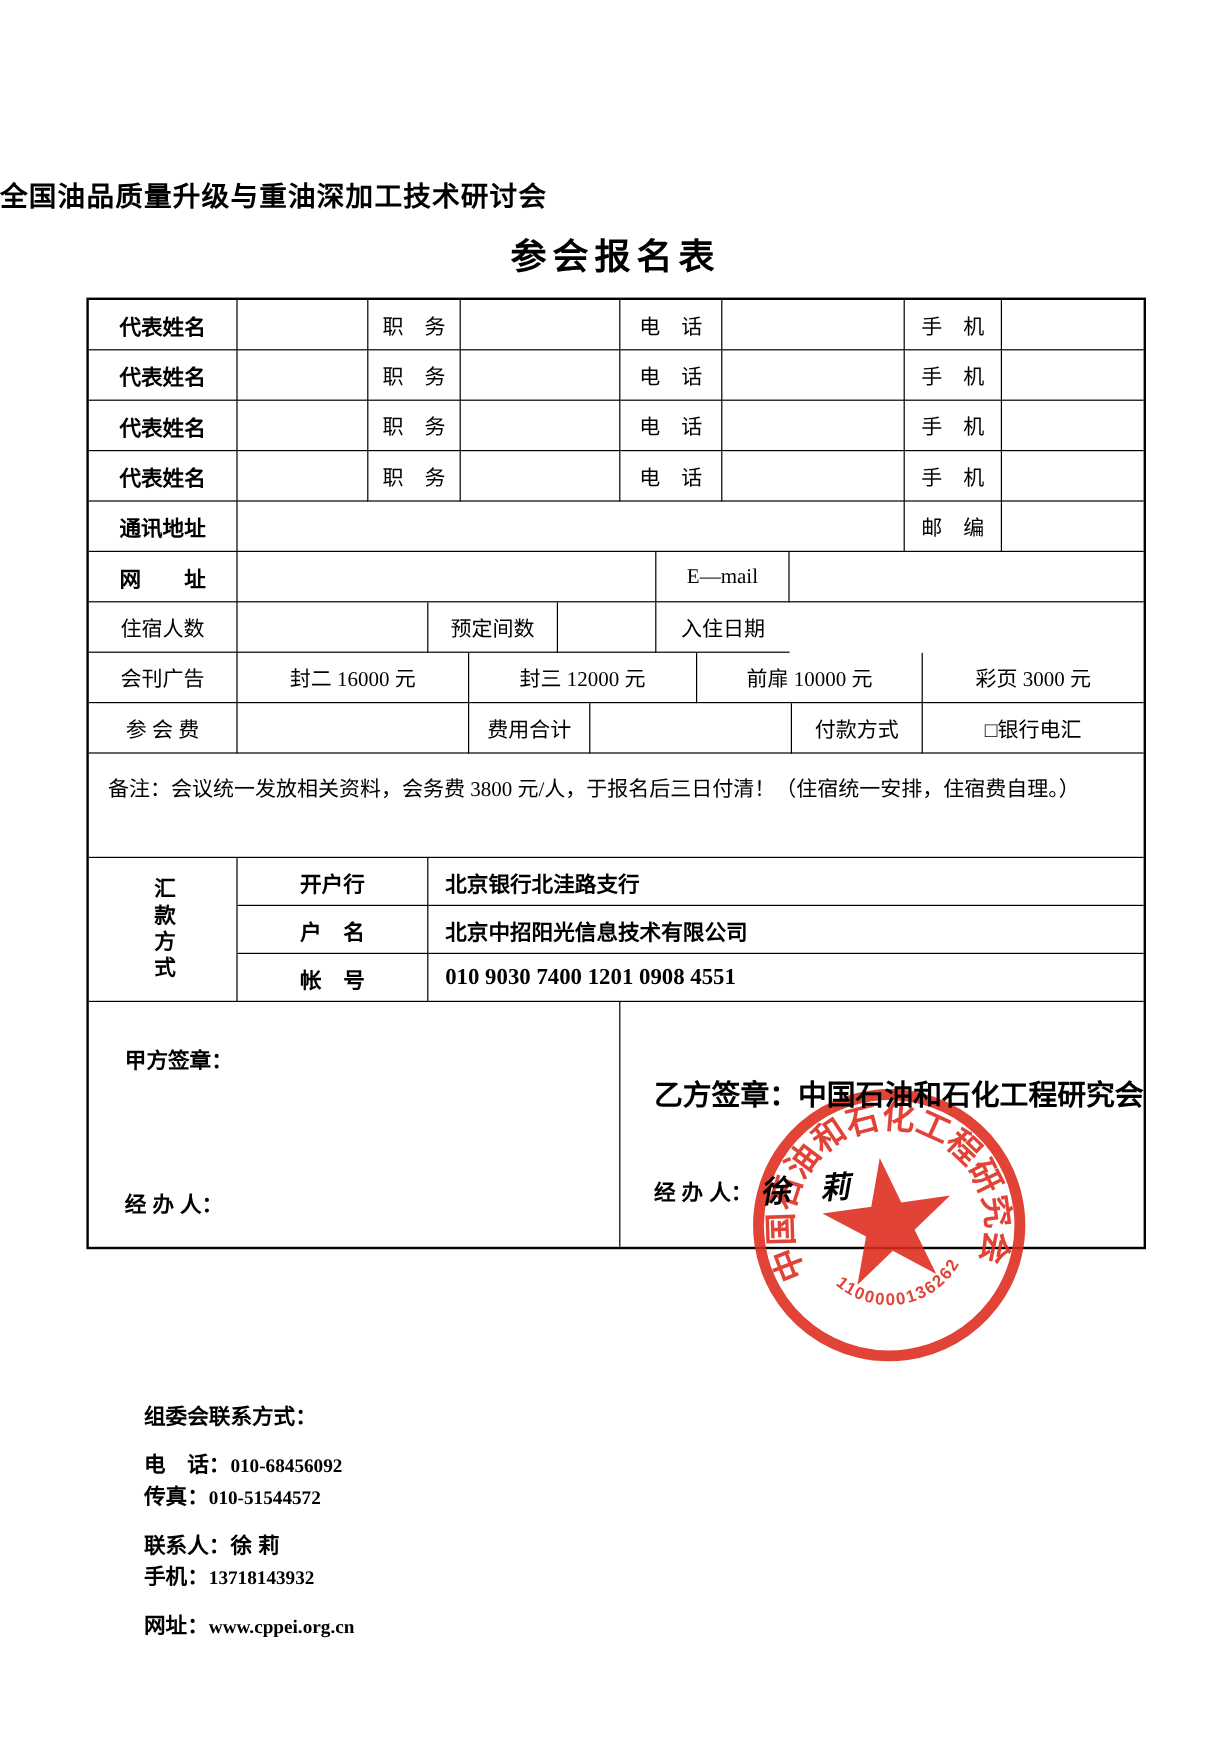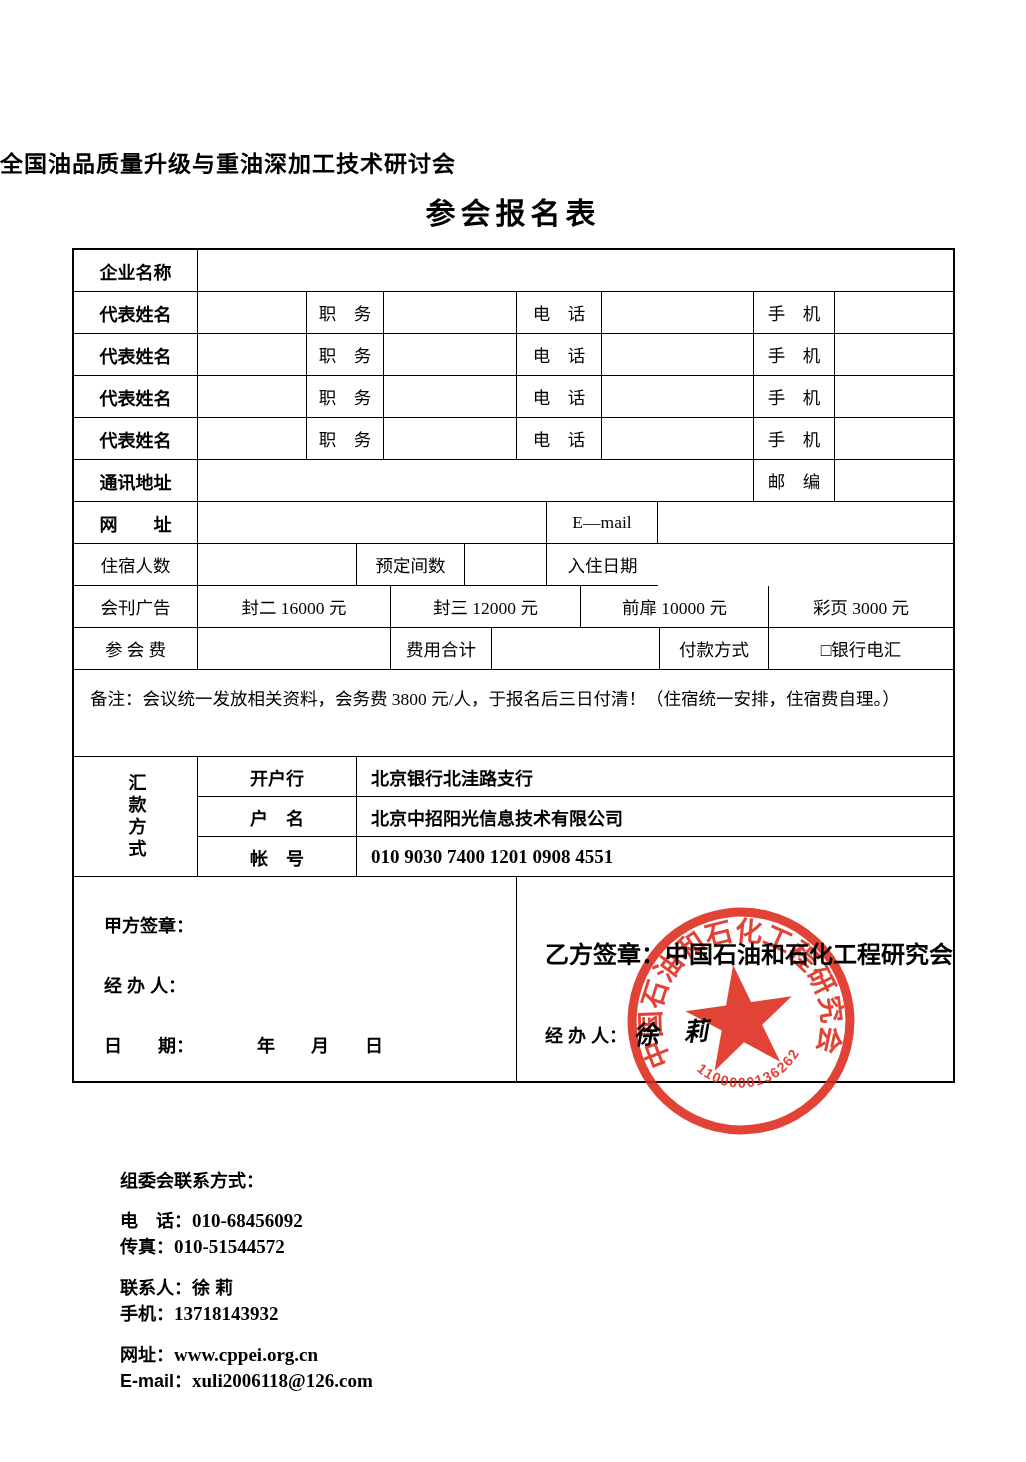--- a/index.html
+++ b/index.html
@@ -34,36 +34,32 @@
   .sigR .line2{position:absolute;left:28px;top:136px;font-weight:bold;font-size:18px;z-index:5;}
   .handwriting{display:inline-block;font-size:25px;font-weight:bold;font-style:italic;transform:rotate(-4deg);margin-left:6px;}
 
   .stamp{position:absolute;left:620px;top:900px;width:242px;height:242px;z-index:4;opacity:0.88;transform:rotate(-8deg);}
 
   .footer{position:absolute;left:120px;top:1166px;width:800px;font-weight:bold;}
   .footer .heading{font-size:18px;margin-bottom:14px;}
   .footer .frow{display:flex;margin-bottom:15px;font-size:18px;flex-direction:column;}
   .footer .fcell-l{width:400px;display:flex;align-items:baseline;}
   .footer .fcell-r{display:flex;align-items:baseline;}
-  .footer .num{font-size:19px;}
+  .footer .num{font-size:16px;}
 </style>
 </head>
 <body>
 
 <div class="page">
 
   <div class="title">全国油品质量升级与重油深加工技术研讨会</div>
   <div class="subtitle">参会报名表</div>
 
   <div class="form-table">
 
-    <div class="row">
-      <div class="c lab" style="width:124px">企业名称</div>
-      <div class="c fill"></div>
-    </div>
 
     <div class="row">
       <div class="c lab" style="width:124px">代表姓名</div>
       <div class="c" style="width:109px"></div>
       <div class="c slab" style="width:77px">职　务</div>
       <div class="c" style="width:133px"></div>
       <div class="c slab" style="width:85px">电　话</div>
       <div class="c" style="width:152px"></div>
       <div class="c slab" style="width:81px">手　机</div>
       <div class="c fill"></div>
@@ -163,21 +159,20 @@
           <div class="c lab" style="width:159px">帐　号</div>
           <div class="c bval fill num" style="font-weight:bold;font-size:19px">010 9030 7400 1201 0908 4551</div>
         </div>
       </div>
     </div>
 
     <div class="row sig-row">
       <div class="c sigL" style="width:443px">
         <span>甲方签章：</span>
         <span>经 办 人：</span>
-        <span>日　　期：　　　　年　　月　　日</span>
       </div>
       <div class="c sigR fill">
         <span class="line1">乙方签章：中国石油和石化工程研究会</span>
         <span class="line2">
           <span>经 办 人：</span><span class="handwriting">徐　莉</span>
         </span>
       </div>
     </div>
 
   </div>
@@ -219,20 +214,16 @@
       <div class="fcell-r">
         <span>手机：</span>
         <span class="num">13718143932</span>
       </div>
     </div>
     <div class="frow">
       <div class="fcell-l">
         <span>网址：</span>
         <span class="num">www.cppei.org.cn</span>
       </div>
-      <div class="fcell-r">
-        <span>E-mail：</span>
-        <span class="num">xuli2006118@126.com</span>
-      </div>
     </div>
   </div>
 
 </div>
 
 </body></html>

